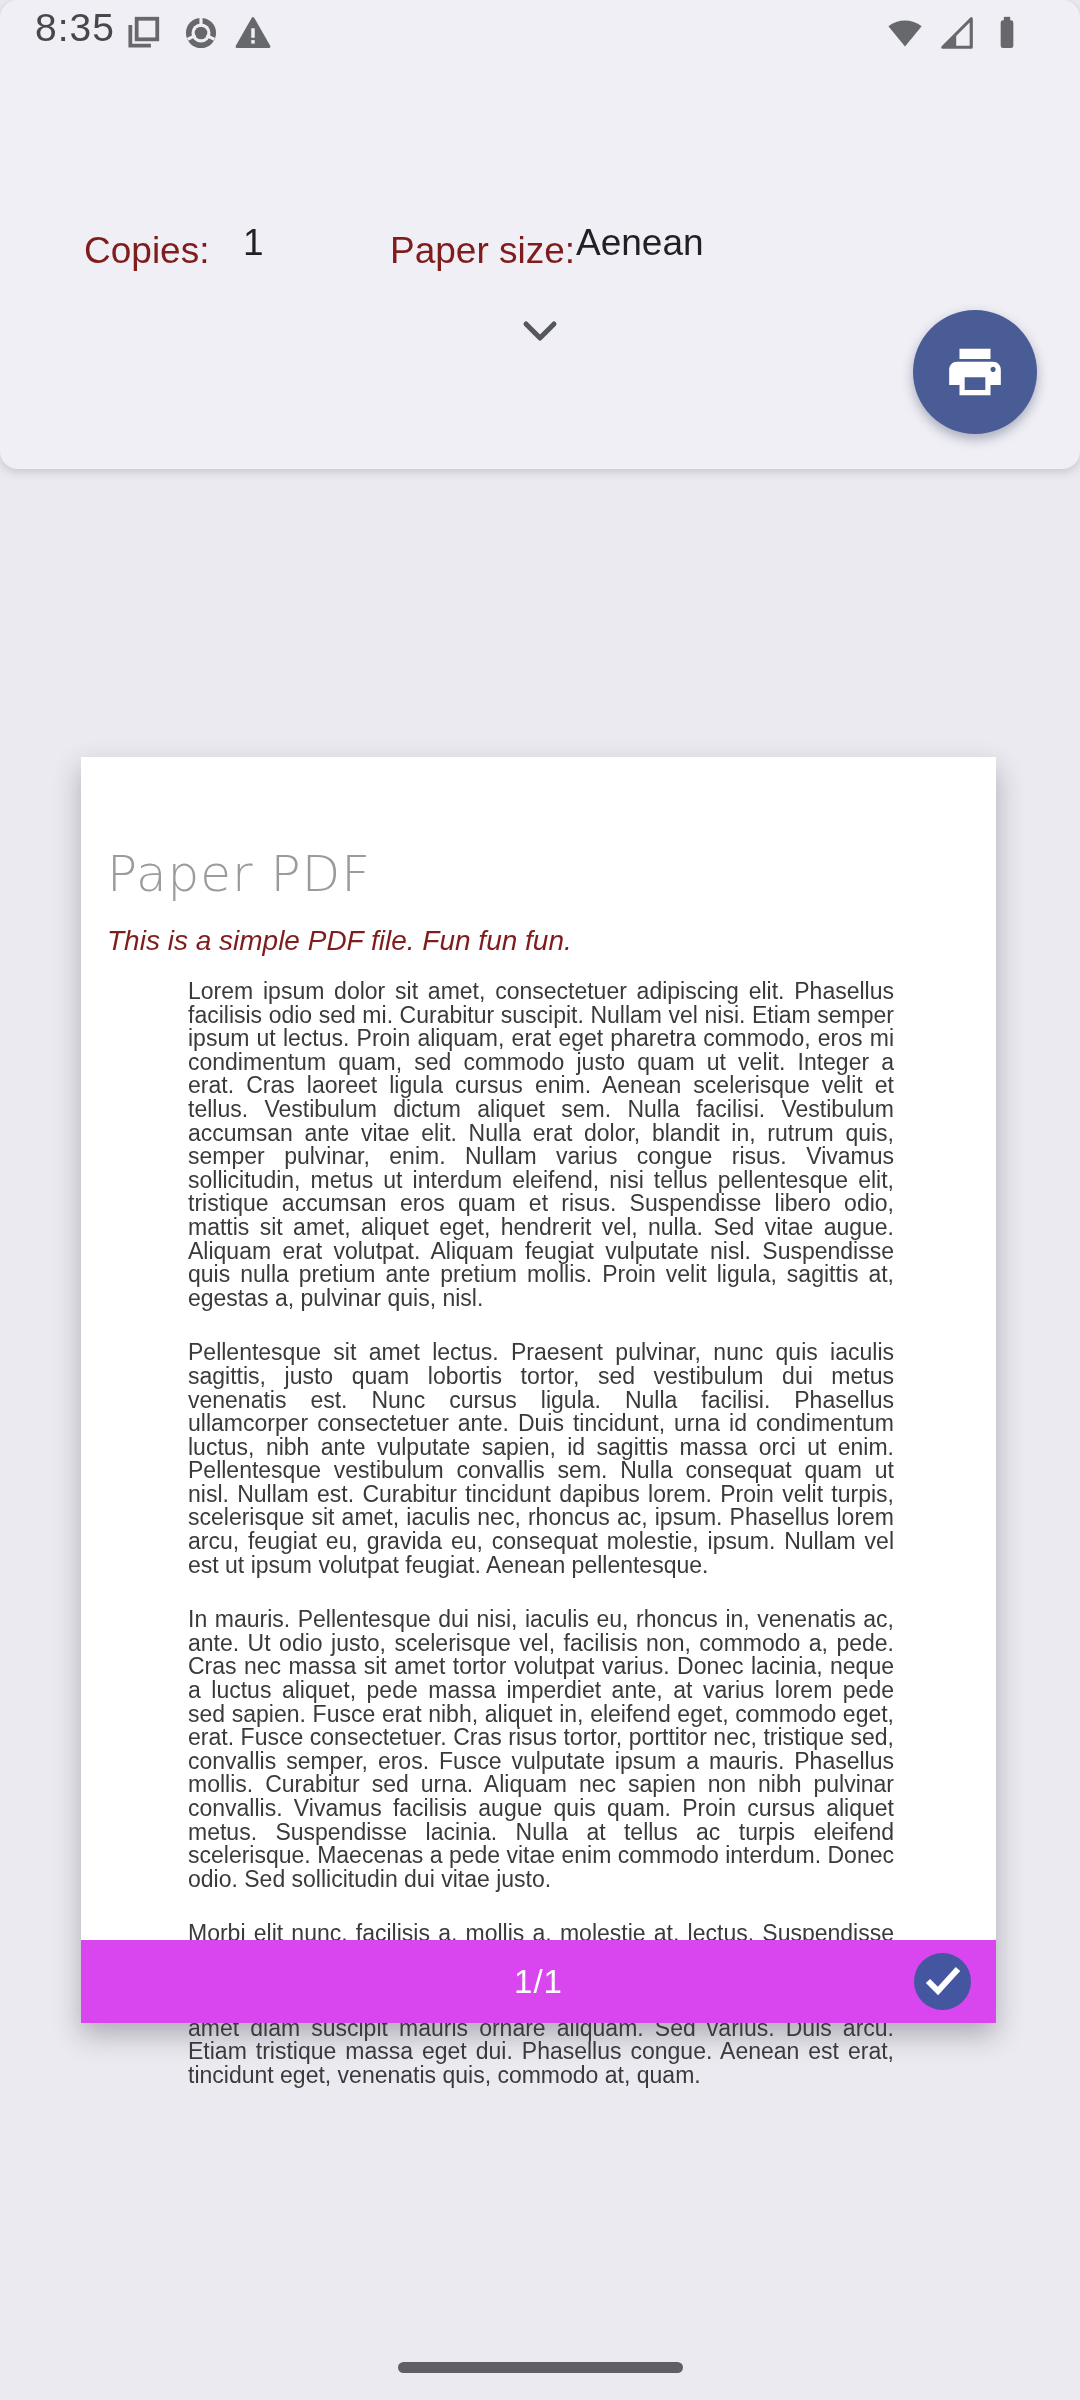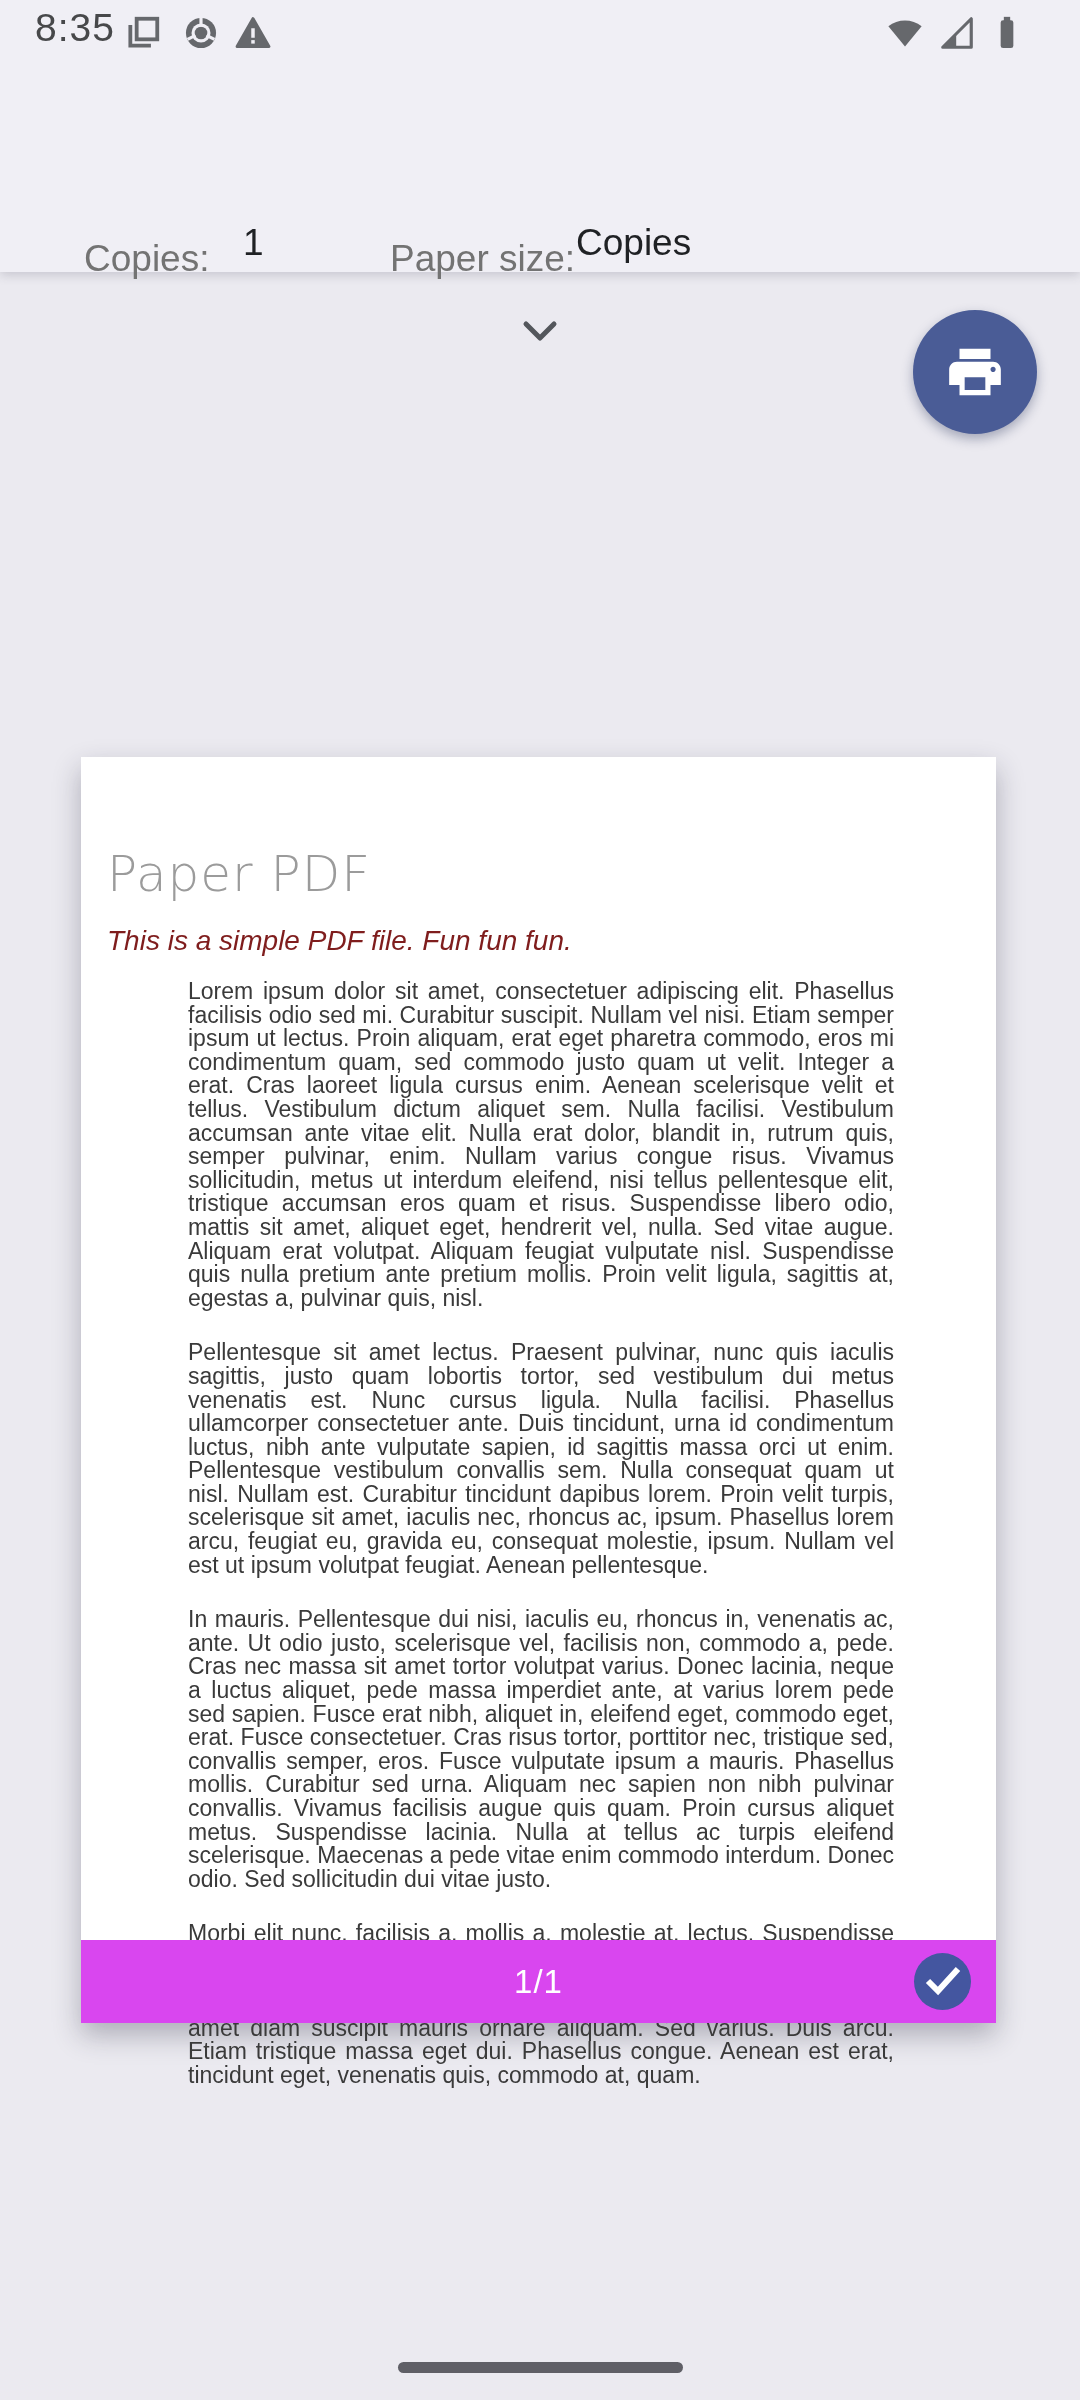--- a/index.html
+++ b/index.html
@@ -4,24 +4,25 @@
 <style>
   * { margin:0; padding:0; box-sizing:border-box; }
   html,body { width:1080px; height:2400px; }
   body {
     font-family:"Liberation Sans", sans-serif;
     background:#ebeaf0;
     position:relative;
     overflow:hidden;
   }
   .top-panel {
-    position:absolute; left:0; top:0; width:1080px; height:272px;
+    position:absolute; left:0; top:0; width:1080px; height:469px;
     background:#f0eff5;
     box-shadow:0 3px 10px rgba(55,55,75,.20);
     z-index:5;
+    border-radius:18px;
   }
   
   .status-bar { position:absolute; left:0; top:0; width:1080px; height:64px; }
   .sb-time {
     position:absolute; left:35px; top:6px; font-size:39px; color:#47484a; letter-spacing:1px;
   }
   .sb-icon { position:absolute; top:14px; width:38px; height:38px; }
   .sb-overlay { left:124px; }
   .sb-chrome { left:182px; }
   .sb-warning { left:234px; }
@@ -39,21 +40,21 @@
     position:absolute; left:150px; top:30px; font-size:37px; color:#212327;
   }
   .caret-down {
     position:absolute; left:617px; top:48px;
     width:0; height:0;
     border-left:13px solid transparent; border-right:13px solid transparent;
     border-top:16px solid #5d6065;
   }
   
   .options-row { position:absolute; left:0; top:222px; width:1080px; height:60px; }
-  .opt-label { position:absolute; top:16px; font-size:37px; color:#737373; }
+  .opt-label { position:absolute; top:8px; font-size:37px; color:#7f1d1d; }
   .opt-value { position:absolute; top:0; font-size:37px; color:#1f2124; }
   .copies-label { left:84px; }
   .copies-value { left:243px; }
   .paper-label  { left:351px;margin-left:39px; }
   .paper-value  { left:576px; }
   
   .expand-btn { position:absolute; left:512px; top:308px; width:56px; height:46px; cursor:pointer; }
   .expand-btn svg { position:absolute; left:10px; top:12px; }
   
   .fab {
@@ -143,21 +144,21 @@
       <path d="M9.5 4 h5 a1.5 1.5 0 0 1 1.5 1.5 V20 a1.5 1.5 0 0 1 -1.5 1.5 h-5 A1.5 1.5 0 0 1 8 20 V5.5 A1.5 1.5 0 0 1 9.5 4 Z" fill="#66686c"></path>
       <rect x="10" y="1.8" width="4" height="3" fill="#66686c"></rect>
     </svg>
   </div>
 
 
   <div class="options-row">
     <span class="opt-label copies-label">Copies:</span>
     <span class="opt-value copies-value">1</span>
     <span class="opt-label paper-label">Paper size:</span>
-    <span class="opt-value paper-value">Copies</span>
+    <span class="opt-value paper-value">Aenean</span>
   </div>
 
   <div class="expand-btn">
     <svg width="36" height="24" viewBox="0 0 36 24">
       <path d="M4 4 L18 18 L32 4" fill="none" stroke="#54575c" stroke-width="5" stroke-linecap="round" stroke-linejoin="round"></path>
     </svg>
   </div>
 </div>
 
 <div class="fab">

